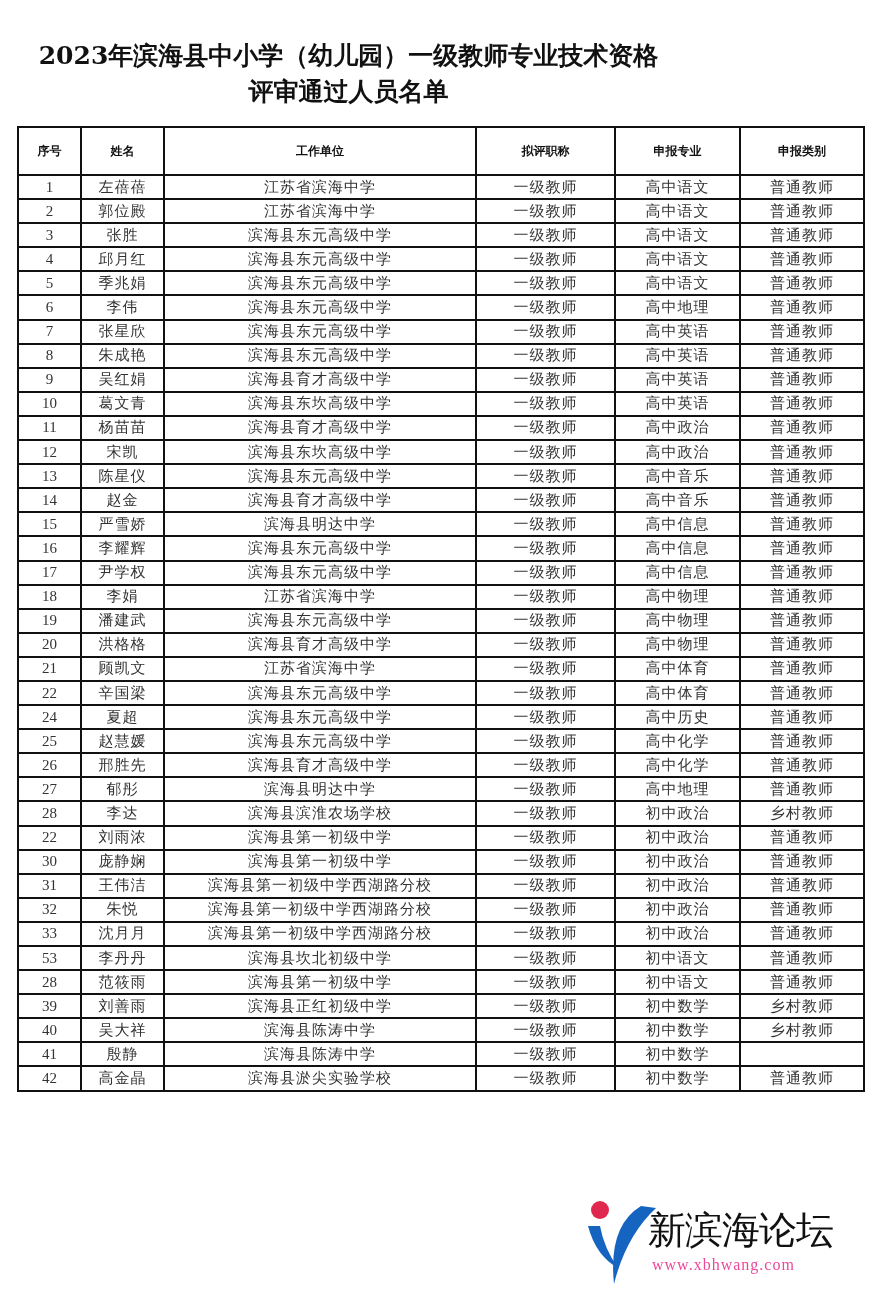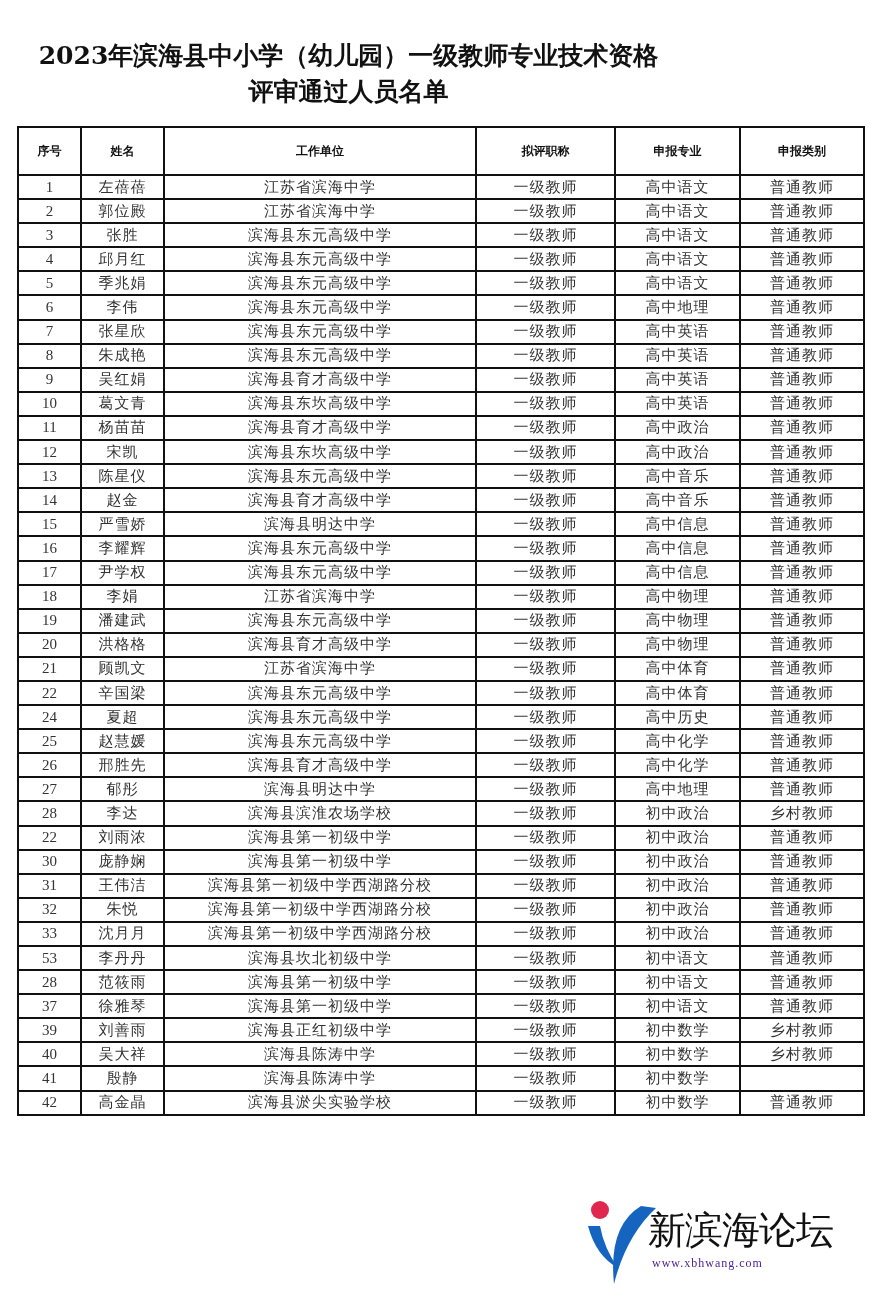--- a/index.html
+++ b/index.html
@@ -15,21 +15,21 @@
   table.list th { height: 46px; font-family: "DejaVu Sans", sans-serif; font-weight: bold;
                font-size: 12px; color: #111; }
   table.list td { height: 22.1px; font-size: 15px; color: #333; letter-spacing: 1px; }
   table.list td.num { letter-spacing: 0; font-family: "Liberation Serif", serif; font-size: 15px; }
   .wm { position: absolute; left: 586px; top: 1196px; width: 294px; height: 90px; pointer-events: none; }
   .wm-dot { position: absolute; left: 5px; top: 5px; width: 18px; height: 18px; border-radius: 50%; background: #e0284f; }
   .wm-text { position: absolute; left: 62px; top: 14px; font-family: "DejaVu Sans", sans-serif;
              font-size: 38px; color: #111; letter-spacing: -1px; line-height: 40px;
              text-shadow: 0 0 3px #fff, 0 0 3px #fff; }
   .wm-url { position: absolute; left: 66px; top: 60px; font-family: "Liberation Serif", serif;
-            font-size: 12px; color: #4c1d95; letter-spacing: 1px; text-shadow: 0 0 2px #fff; }
+            font-size: 16px; color: #ec4899; letter-spacing: 1px; text-shadow: 0 0 2px #fff; }
   .wm svg { position: absolute; left: 0; top: 0; }
 </style>
 </head>
 <body>
 
 <div class="title">
   <div>2023年滨海县中小学（幼儿园）一级教师专业技术资格</div>
   <div>评审通过人员名单</div>
 </div>
 
@@ -319,28 +319,20 @@
       </tr>
       <tr>
         <td class="num">28</td>
         <td>范筱雨</td>
         <td>滨海县第一初级中学</td>
         <td>一级教师</td>
         <td>初中语文</td>
         <td>普通教师</td>
       </tr>
       <tr>
-        <td class="num">37</td>
-        <td>徐雅琴</td>
-        <td>滨海县第一初级中学</td>
-        <td>一级教师</td>
-        <td>初中语文</td>
-        <td>普通教师</td>
-      </tr>
-      <tr>
         <td class="num">39</td>
         <td>刘善雨</td>
         <td>滨海县正红初级中学</td>
         <td>一级教师</td>
         <td>初中数学</td>
         <td>乡村教师</td>
       </tr>
       <tr>
         <td class="num">40</td>
         <td>吴大祥</td>

